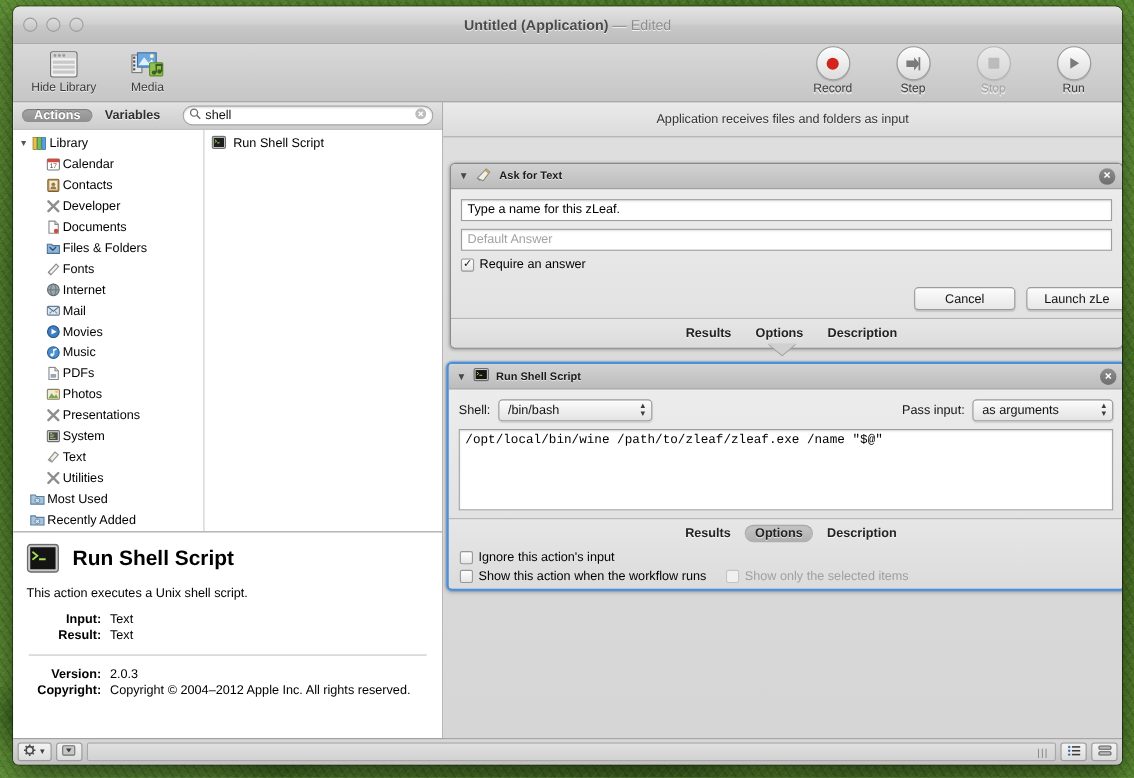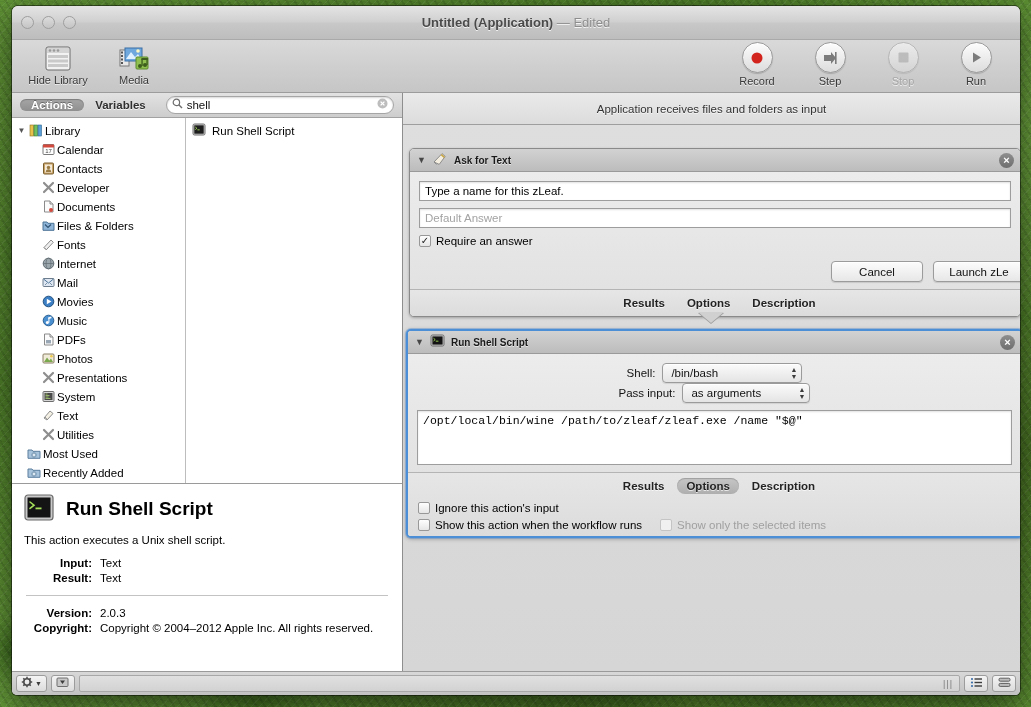--- a/index.html
+++ b/index.html
@@ -266,37 +266,37 @@
   .pbtn {
     min-width: 92px; height: 21px;
     background: linear-gradient(to bottom, #fcfcfc, #e7e7e7);
     border: 1px solid #9b9b9b; border-radius: 4px;
     box-shadow: 0 1px 1px rgba(0,0,0,.12), inset 0 1px 0 #fff;
     font-size: 11.5px; color: #111;
     display: flex; align-items: center; justify-content: center;
     padding: 0 8px; white-space: nowrap; overflow: hidden;
   }
 
-  .row { display: flex; align-items: center; justify-content: space-between; margin-bottom: 7px; flex-direction: column; }
+  .row { display: flex; align-items: center; justify-content: space-between; margin-bottom: 7px; }
   .lblsm { font-size: 11.5px; color: #131313; }
   .popup {
     height: 20px; min-width: 90px;
     background: linear-gradient(to bottom, #fbfbfb, #e4e4e4);
     border: 1px solid #9b9b9b; border-radius: 4px;
     box-shadow: 0 1px 1px rgba(0,0,0,.1), inset 0 1px 0 #fff;
     display: flex; align-items: center; gap: 8px;
     padding: 0 4px 0 8px; font-size: 11.5px; color: #111;
   }
   .popup .val { flex: 1; }
   .popup .arrows { font-size: 7px; line-height: 7px; color: #3c3c3c; text-align: center; }
 
   .codearea {
     background: #fff; border: 1px solid #9d9d9d;
     box-shadow: inset 0 1px 2px rgba(0,0,0,.12);
-    height: 55px; padding: 3px 5px;
+    height: 74px; padding: 3px 5px;
     font-family: "Liberation Mono", monospace;
     font-size: 11.5px; color: #000; white-space: pre; overflow: hidden;
   }
 
   
   .connector {
     position: absolute;
     width: 0; height: 0;
     border-left: 13px solid transparent;
     border-right: 13px solid transparent;

